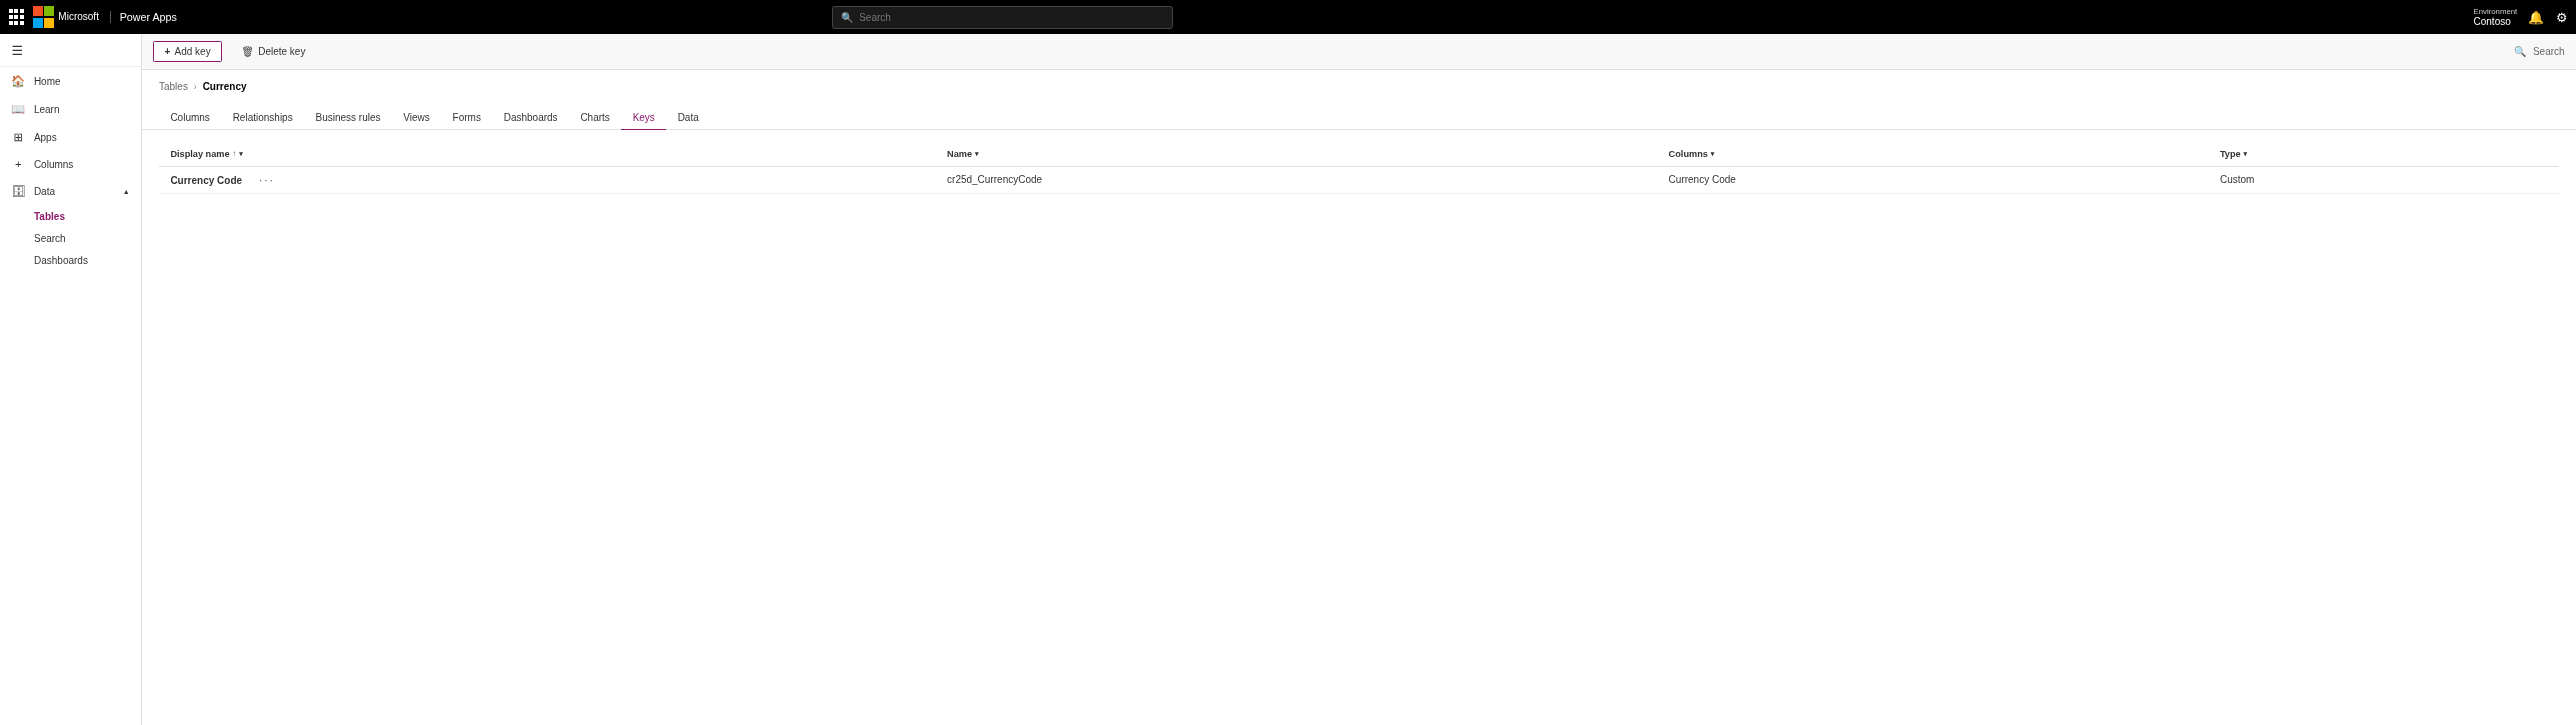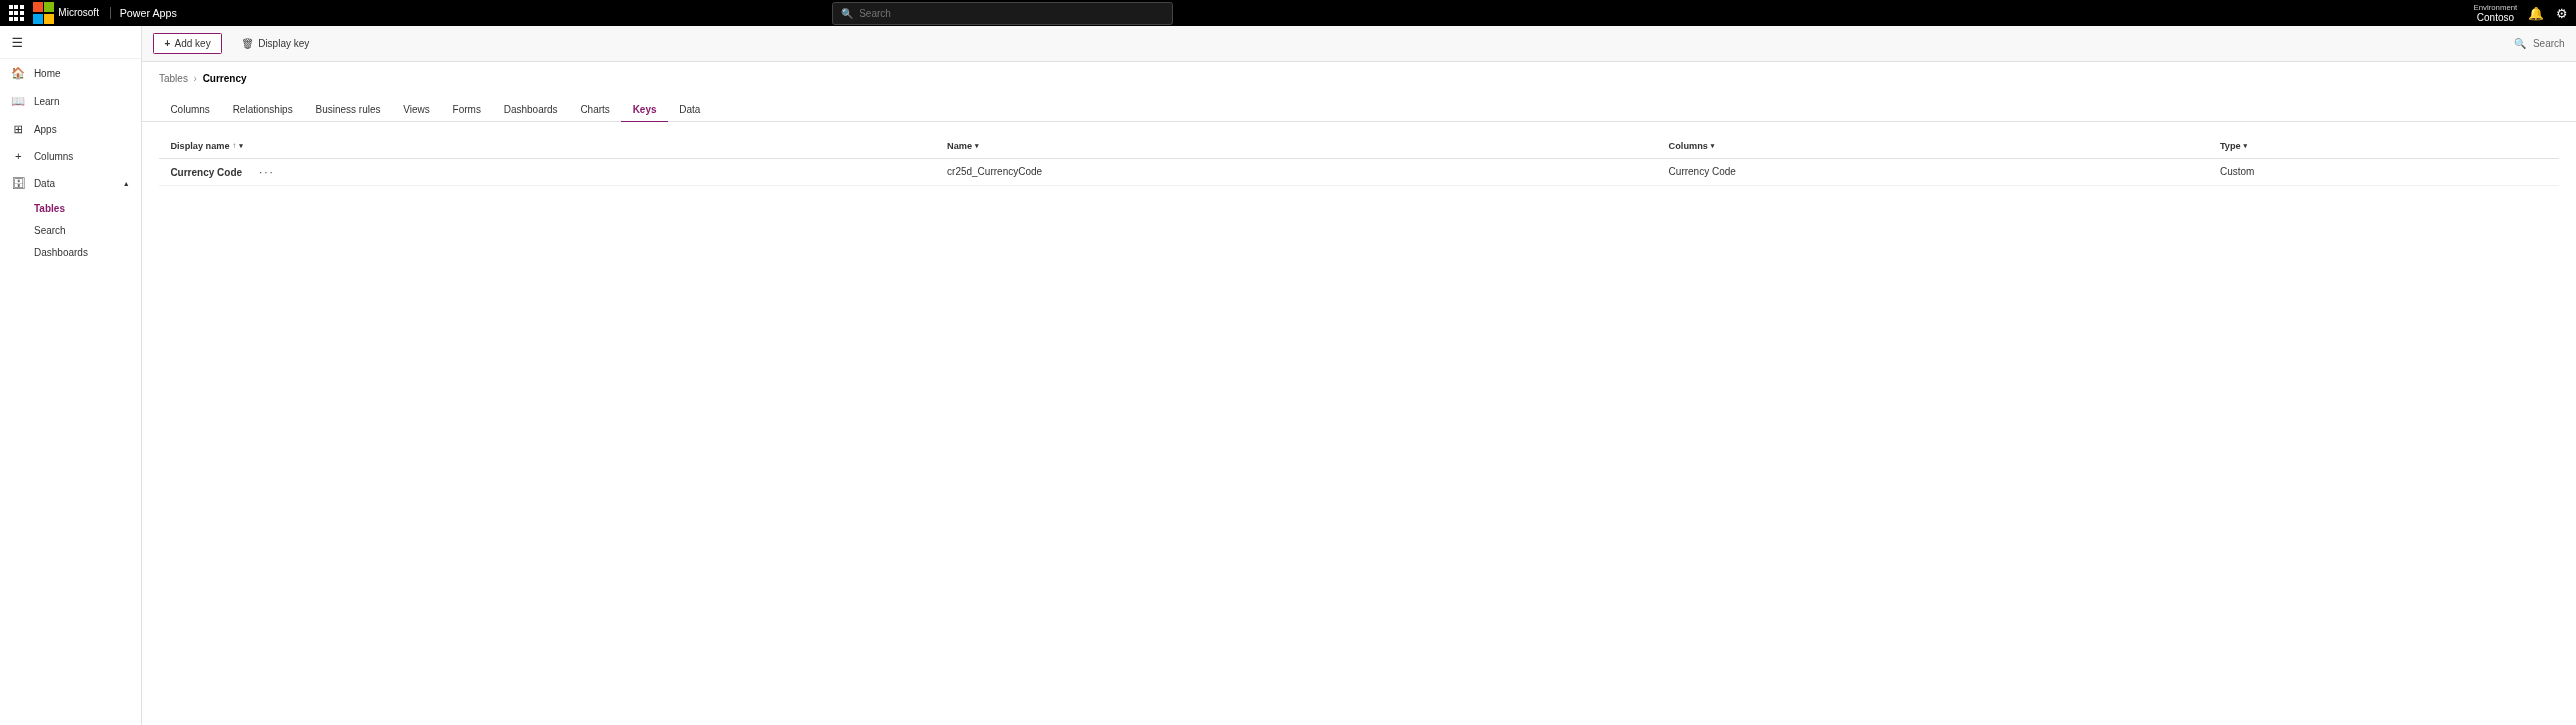--- a/index.html
+++ b/index.html
@@ -1,42 +1,42 @@
 <!DOCTYPE html>
 <html style="font-size:11.4px"><head>
   <meta charset="utf-8">
   <style>
     * { margin: 0; padding: 0; box-sizing: border-box; }
     body { font-family: 'Segoe UI', sans-serif; font-size: 10px; background: #fff; color: #333; display: flex; flex-direction: column; height: 100vh; overflow: hidden; }
 
     
     .navbar {
       display: flex; align-items: center; background: #000; color: #fff;
-      height: 26px; padding: 0 8.5px; gap: 8.5px; flex-shrink: 0;
+      height: 34px; padding: 0 8.5px; gap: 8.5px; flex-shrink: 0;
     }
     .navbar-waffle { display: flex; align-items: center; cursor: pointer; }
     .waffle-icon { display: grid; grid-template-columns: repeat(3,4.3px); gap: 1.4px; }
     .waffle-icon span { width: 4.3px; height: 4.3px; background: #fff; display: block; }
     .navbar-logo { display: flex; align-items: center; gap: 4.3px; cursor: pointer; }
     .logo-squares { display: grid; grid-template-columns: repeat(2,10px); gap: 1.4px; }
     .sq-red { background: #f35325; width: 10px; height: 10px; }
     .sq-green { background: #81bc06; width: 10px; height: 10px; }
     .sq-blue { background: #05a6f0; width: 10px; height: 10px; }
     .sq-yellow { background: #ffba08; width: 10px; height: 10px; }
     .navbar-search {
       flex: 1; max-width: 341px; margin: 0 auto;
       display: flex; align-items: center; background: #1a1a1a; border: 0.7px solid #444;
       border-radius: 2.8px; padding: 0 8.5px; height: 23px; gap: 5.7px;
     }
     .navbar-search input {
       background: transparent; border: none; outline: none; color: #fff; font-size: 10px; width: 100%;
     }
     .navbar-right { display: flex; align-items: center; gap: 11.4px; margin-left: auto; }
     .navbar-icon { color: #fff; cursor: pointer; font-size: 12.8px; }
-    .env-info { display: flex; flex-direction: column; align-items: center; color: #ccc; font-size: 7.8px; cursor: pointer; }
+    .env-info { display: flex; flex-direction: column; align-items: flex-start; color: #ccc; font-size: 7.8px; cursor: pointer; }
 
     
     .main-layout { display: flex; flex: 1; overflow: hidden; }
 
     
     .sidebar {
       width: 142px; background: #fff; border-right: 0.7px solid #e0e0e0;
       display: flex; flex-direction: column; flex-shrink: 0; overflow-y: auto;
     }
     .sidebar-toggle { padding: 8.5px 11.4px; cursor: pointer; color: #333; font-size: 12.8px; border-bottom: 0.7px solid #f0f0f0; }
@@ -74,21 +74,21 @@
     .breadcrumb-link { color: #666; font-size: 10px; cursor: pointer; text-decoration: none; }
     .breadcrumb-sep { color: #999; font-size: 10px; }
     .breadcrumb-current { font-size: 10px; font-weight: 700; color: #000; }
 
     
     .tabs-bar { display: flex; gap: 0; padding: 8.5px 17px 0; border-bottom: 0.7px solid #e0e0e0; margin-top: 5.7px; }
     .tab {
       padding: 5.7px 11.4px; cursor: pointer; font-size: 10px; color: #333;
       border-bottom: 1.4px solid transparent; margin-bottom: -0.7px;
     }
-    .tab.active { color: #8b1a6b; border-bottom: 1.4px solid #8b1a6b; font-weight: 700; }
+    .tab.active { color: #8b1a6b; border-bottom: 1.4px solid #8b1a6b; font-weight: 400; }
 
     
     .table-area { flex: 1; overflow-y: auto; padding: 11.4px 17px; }
     .data-table { width: 100%; border-collapse: collapse; }
     .data-table thead tr { border-bottom: 0.7px solid #e0e0e0; }
     .data-table th {
       padding: 7px 11.4px; text-align: left; font-size: 9.2px; font-weight: 600;
       color: #333; white-space: nowrap; user-select: none;
     }
     .col-sort { display: inline-flex; align-items: center; gap: 2.8px; cursor: pointer; }
@@ -175,21 +175,21 @@
 
   <div class="content">
 
     <div class="toolbar">
       <button class="toolbar-btn">
         <span style="font-weight:700;">+</span>
         <span>Add key</span>
       </button>
       <button class="toolbar-btn-secondary">
         <span>🗑</span>
-        <span>Display key</span>
+        <span>Delete key</span>
       </button>
       <div class="toolbar-right">
         <span>🔍</span>
         <span>Search</span>
       </div>
     </div>
 
     <div class="breadcrumb-area">
       <a class="breadcrumb-link">Tables</a>
       <span class="breadcrumb-sep">›</span>

